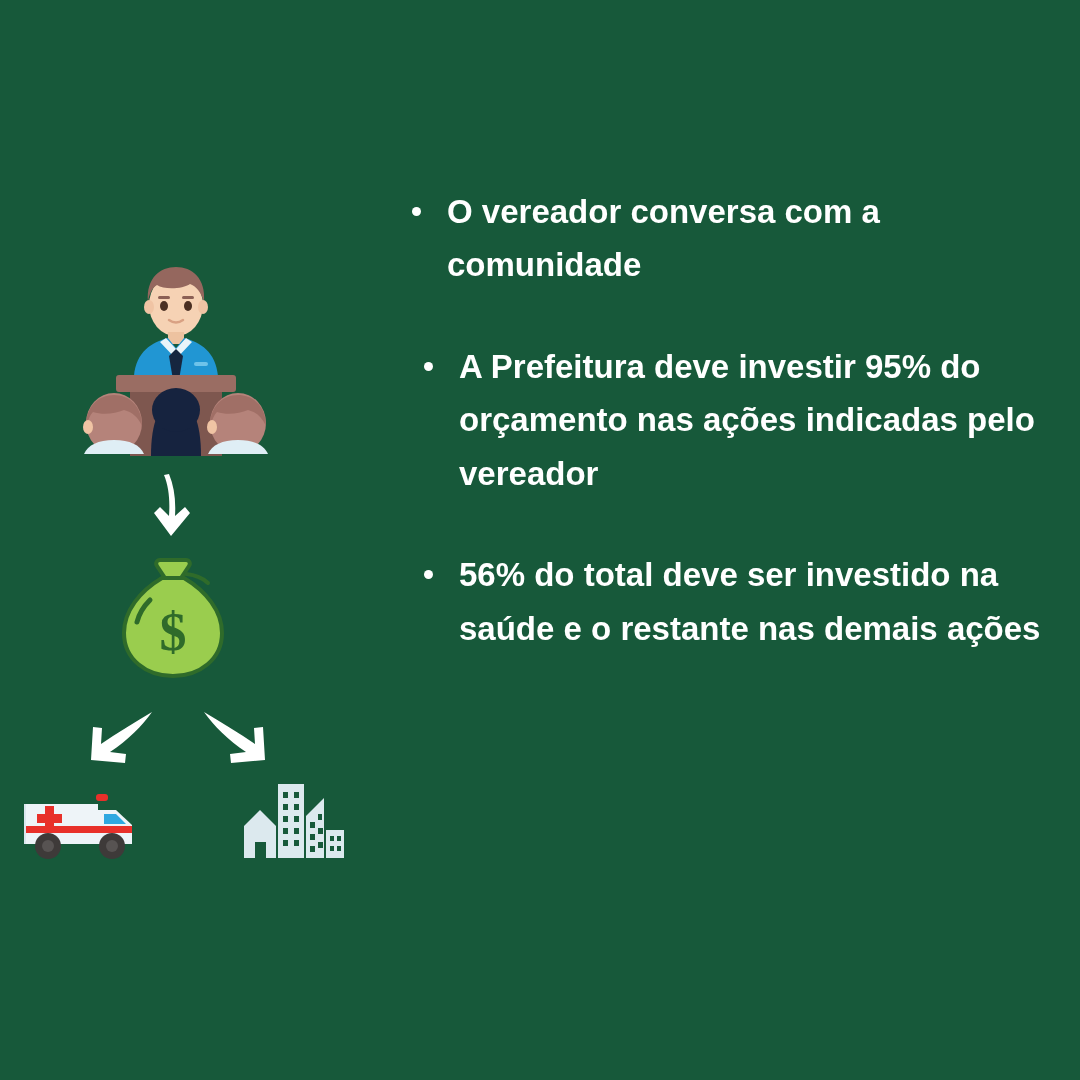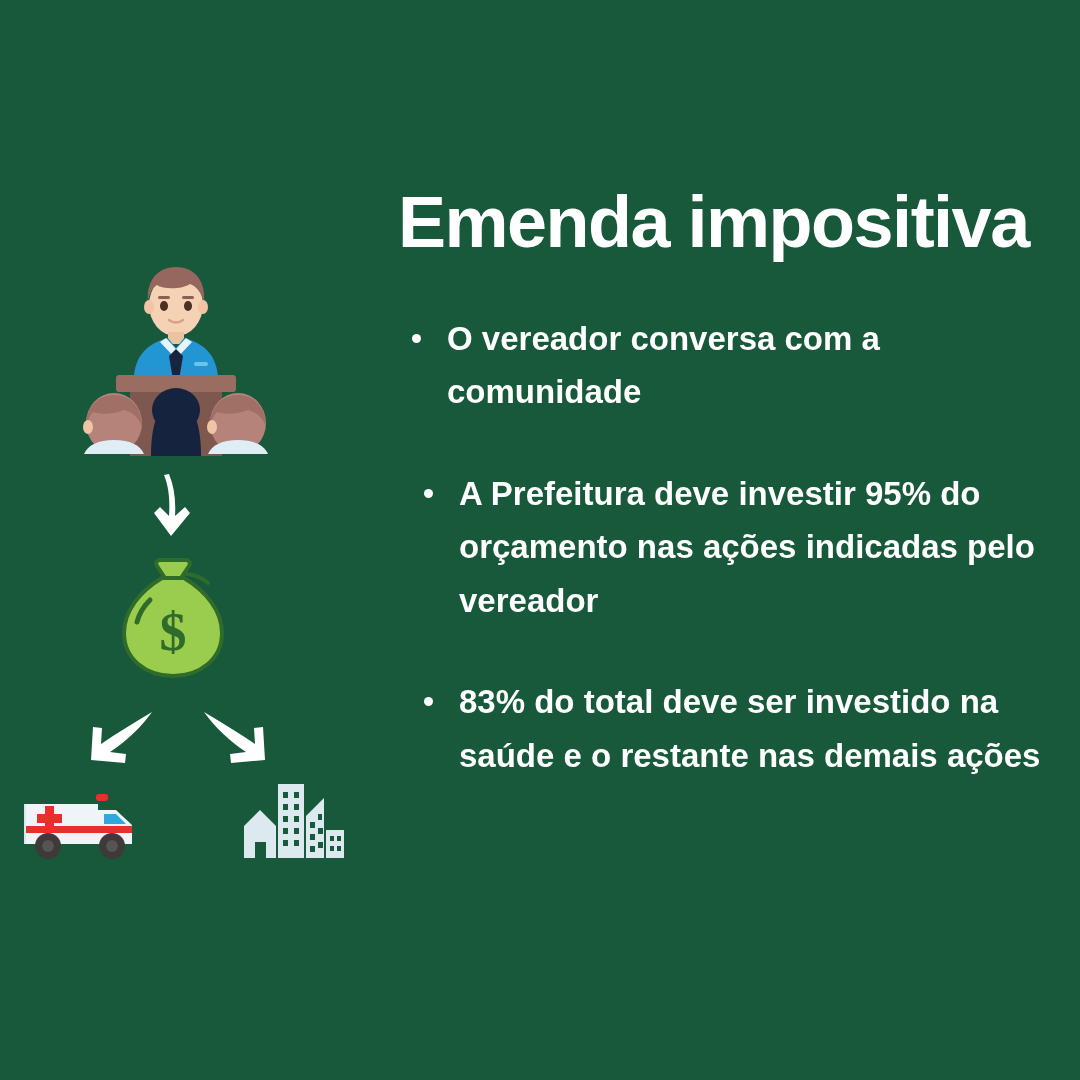--- a/index.html
+++ b/index.html
@@ -207,32 +207,31 @@
           <rect x="90" y="66" width="4" height="5"></rect>
             <rect x="97" y="66" width="4" height="5"></rect>
         </g>
       </svg>
     </div>
 
   </div>
 
   <div class="text-col">
 
-    <h1 class="poster-title">Emenda impositiva</h1>
 
     <ul class="bullet-list">
       <li class="bullet-item b1">
         <span class="bullet-dot"></span>
         <span class="bullet-text">O vereador conversa com a comunidade</span>
       </li>
       <li class="bullet-item b2">
         <span class="bullet-dot"></span>
         <span class="bullet-text"> A Prefeitura deve investir 95% do orçamento nas ações indicadas pelo vereador</span>
       </li>
       <li class="bullet-item b3">
         <span class="bullet-dot"></span>
-        <span class="bullet-text"> 83% do total deve ser investido na saúde e o restante nas demais ações</span>
+        <span class="bullet-text"> 56% do total deve ser investido na saúde e o restante nas demais ações</span>
       </li>
     </ul>
 
   </div>
 
 </div>
 
 </body></html>

